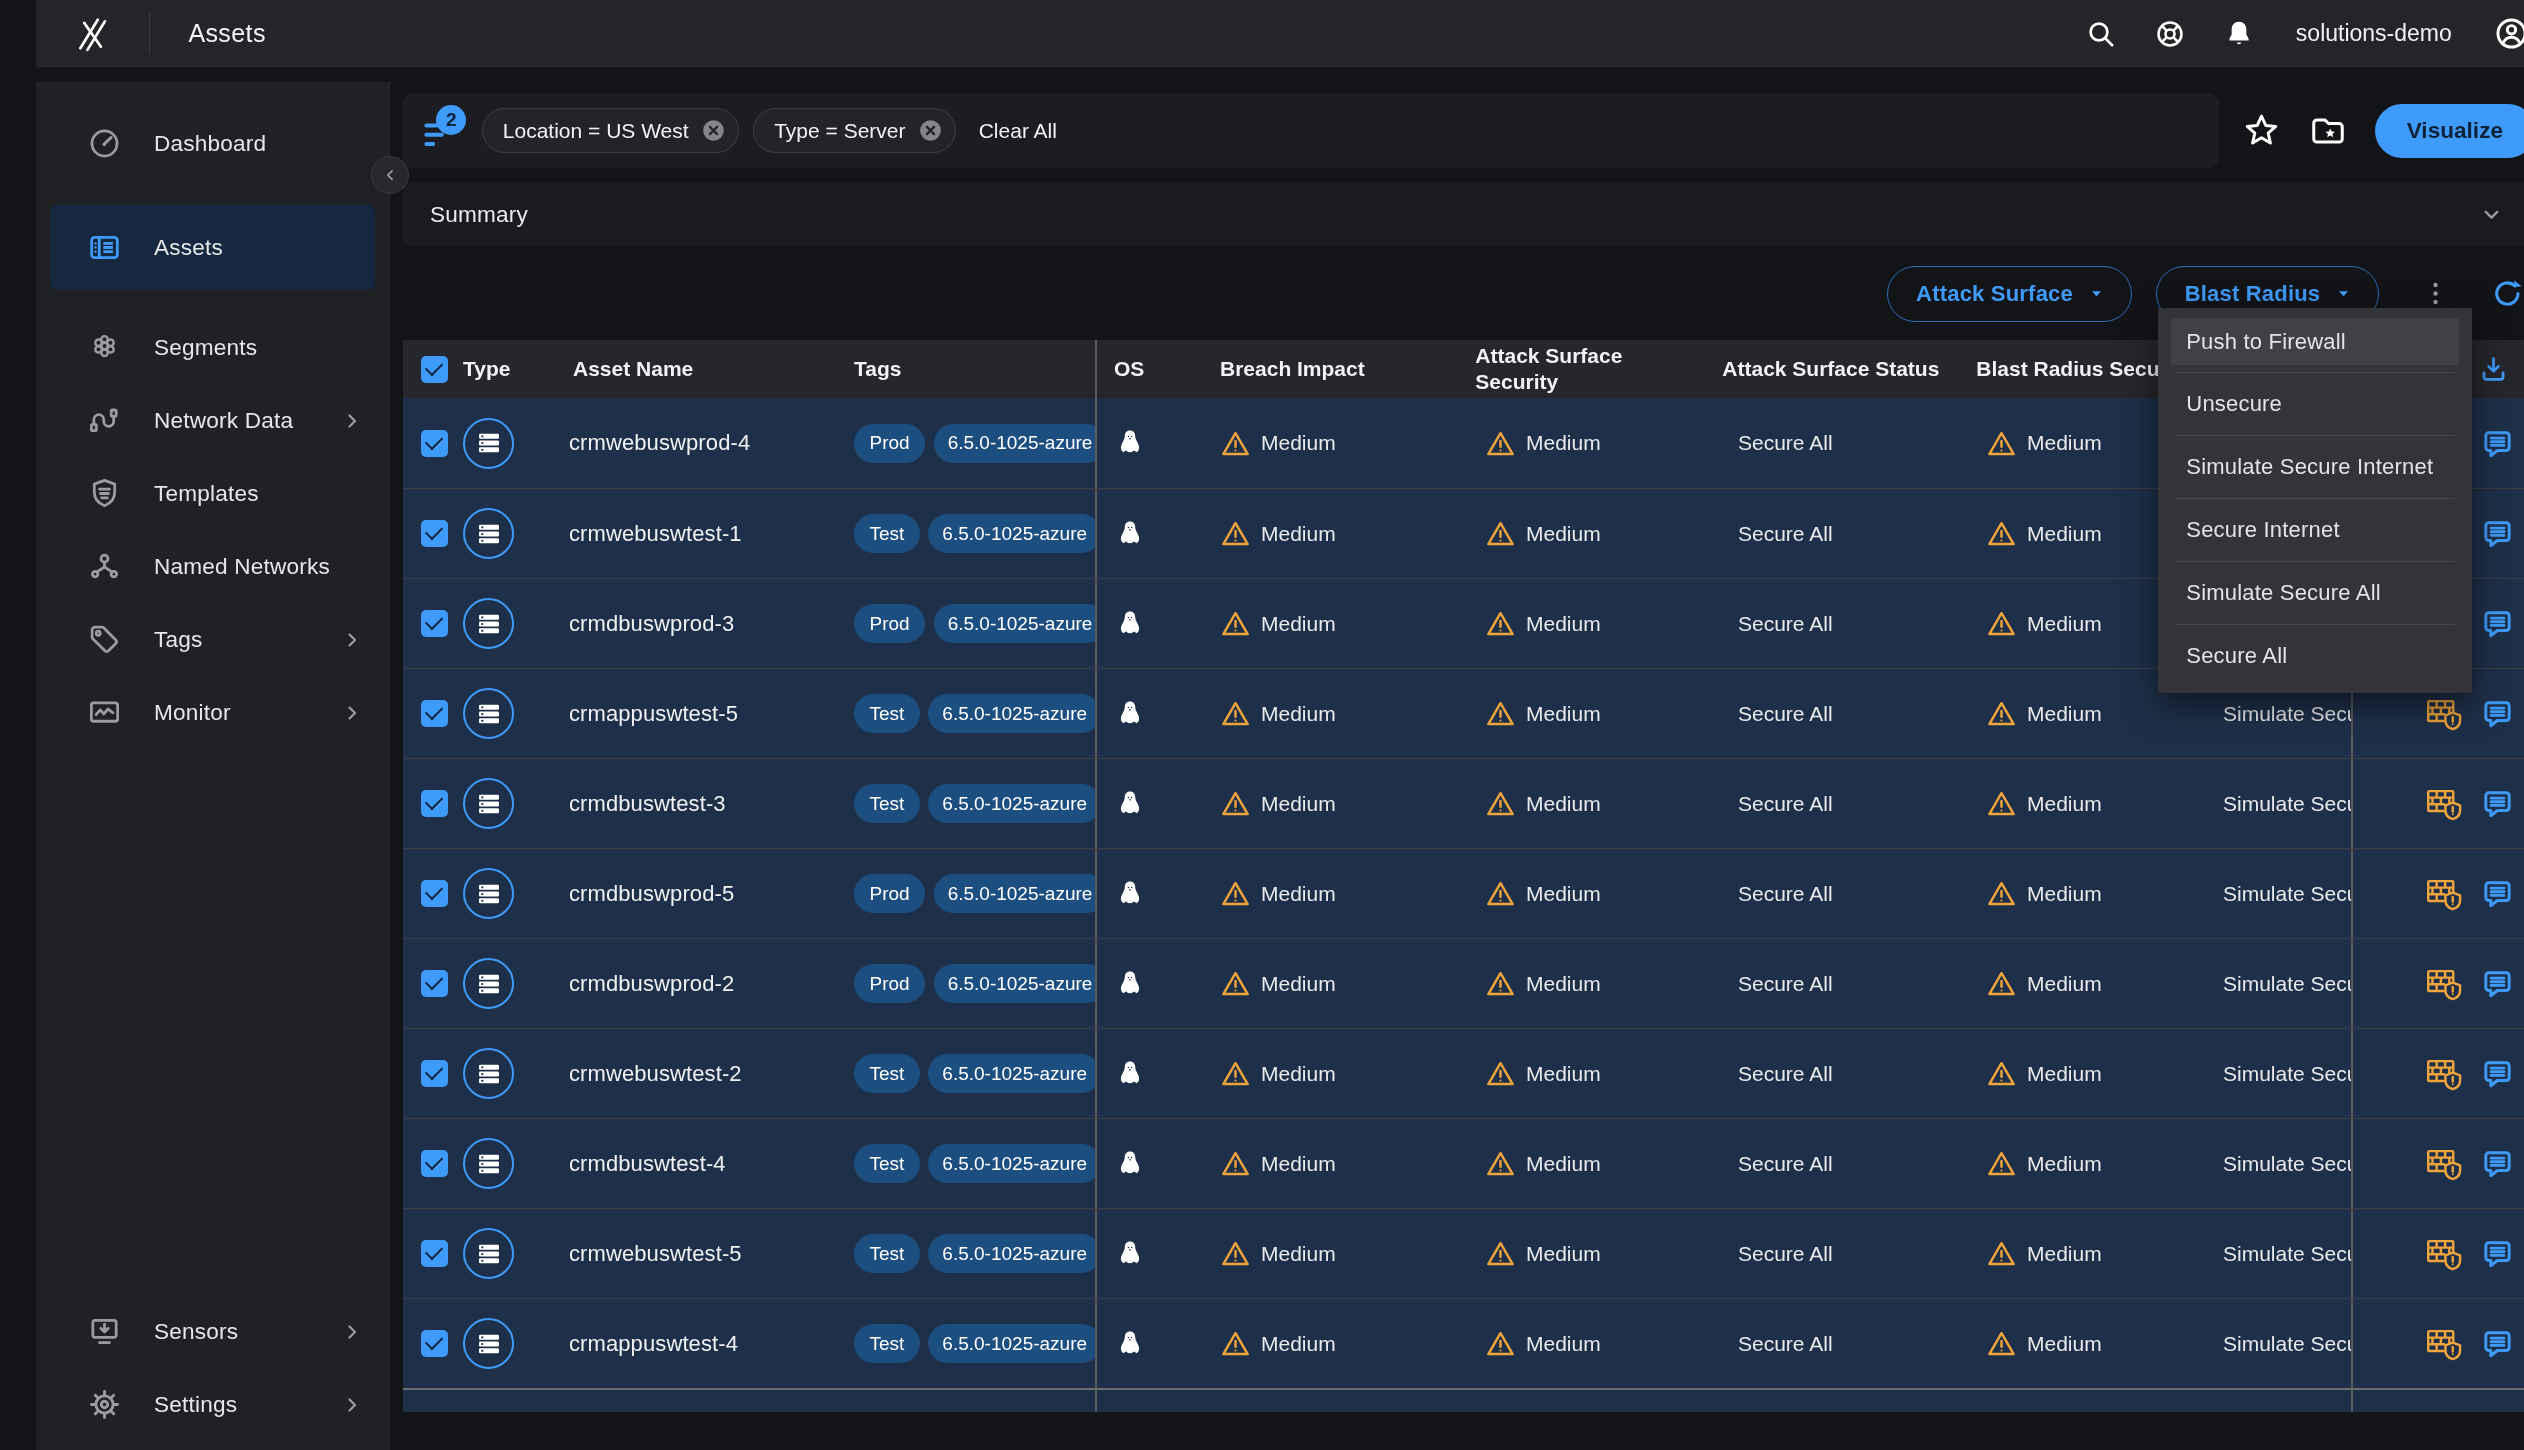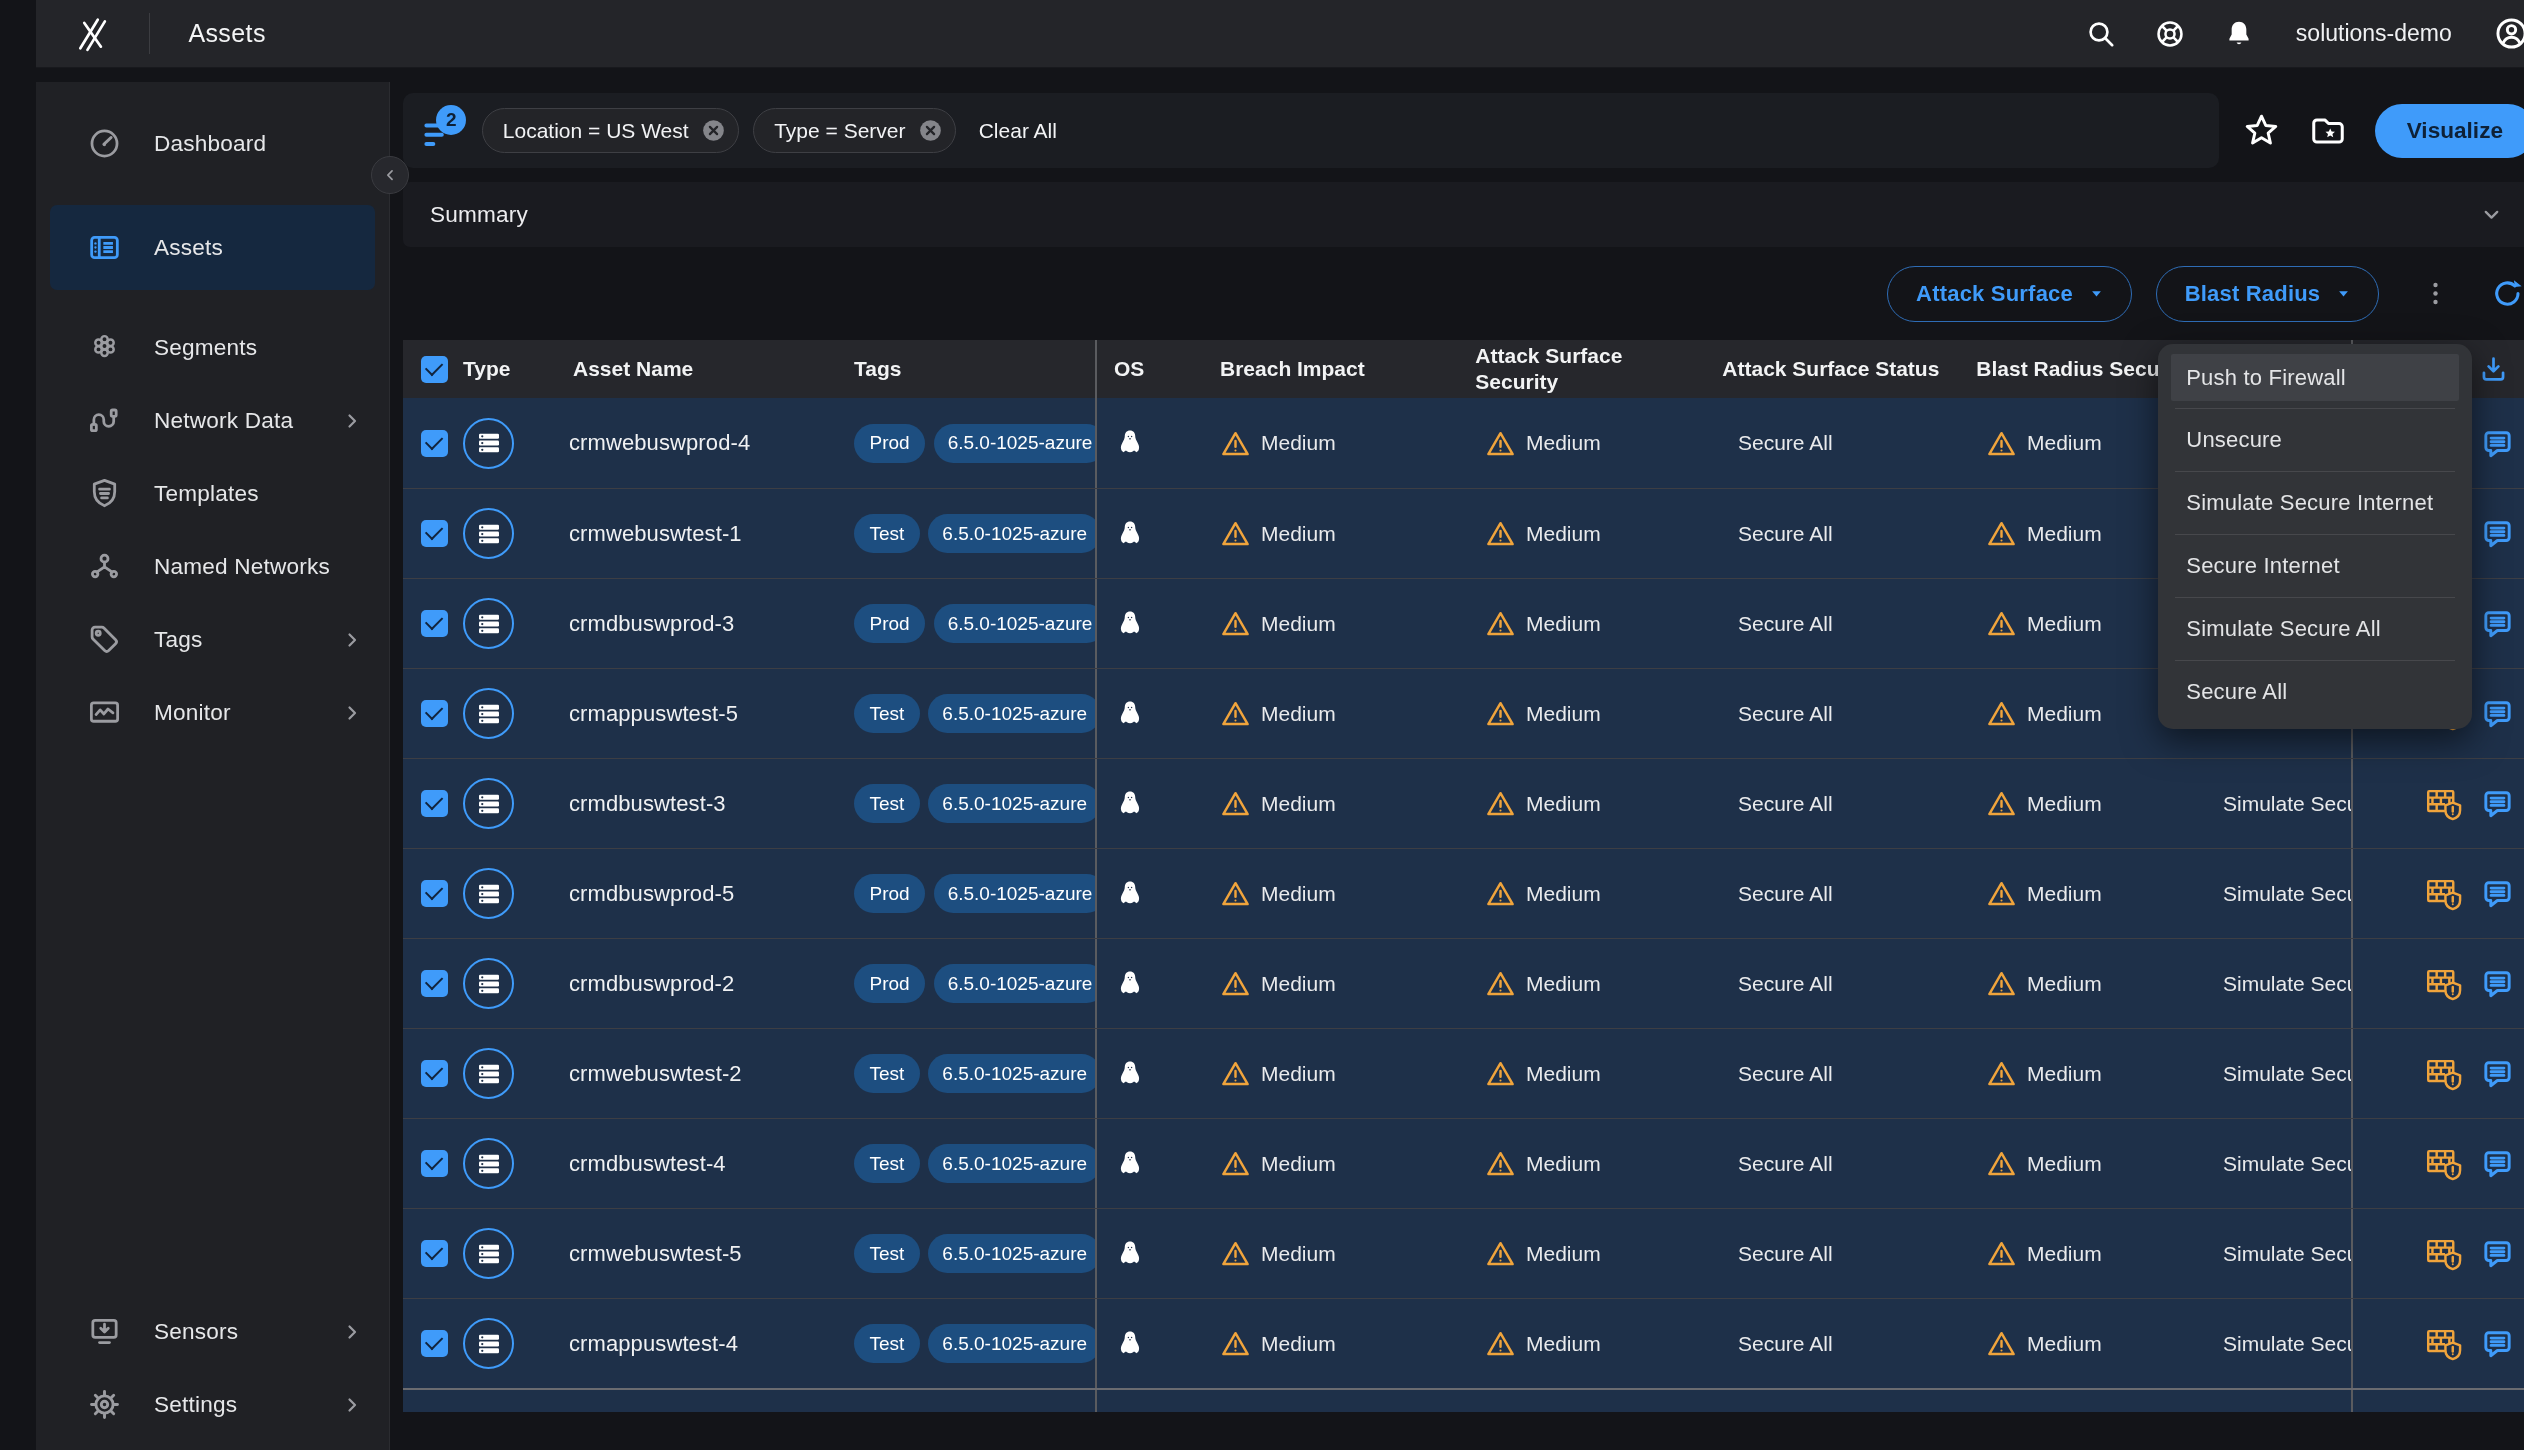--- a/index.html
+++ b/index.html
@@ -120,21 +120,21 @@
   .pill{height:39px;border-radius:20px;background:var(--pillbg);color:#fff;font-size:19px;display:flex;align-items:center;flex:0 0 auto;}
   .pill-env{padding:0 15.5px;margin-right:8.5px;}
   .pill-ver{padding:12px 14px;}
   .os-ic{width:32px;height:32px;color:#fff;}
   .warn-ic{width:31px;height:31px;color:var(--warn);margin-right:10px;flex:0 0 auto;}
   .fw-ic{width:39px;height:39px;color:var(--warn);cursor:pointer;}
   .cm-ic{width:35px;height:35px;color:var(--accent);cursor:pointer;}
   .dl-ic{width:31px;height:31px;color:var(--accent);cursor:pointer;}
 
   
-  .menu{position:absolute;left:2122px;top:344px;width:314px;background:#323438;border-radius:15px;
+  .menu{position:absolute;left:2122px;top:308px;width:314px;background:#323438;border-radius:1px;
     box-shadow:0 11.3px 35px rgba(0,0,0,.55);z-index:50;padding-bottom:5.6px;}
   .menu-item{height:63px;margin:0 17px;display:flex;align-items:center;padding-left:11.3px;
     font-size:22px;color:#e3e4e6;border-top:1.4px solid #47484c;cursor:pointer;letter-spacing:0.2px;}
   .menu-item.active{height:47px;margin:10px 12.7px 7px 12.7px;background:#3f4146;border-top:none;
     padding-left:15.5px;border-radius:2.1px;}
   .menu-item.active + .menu-item{}
 </style>
 </head>
 <body>
 

